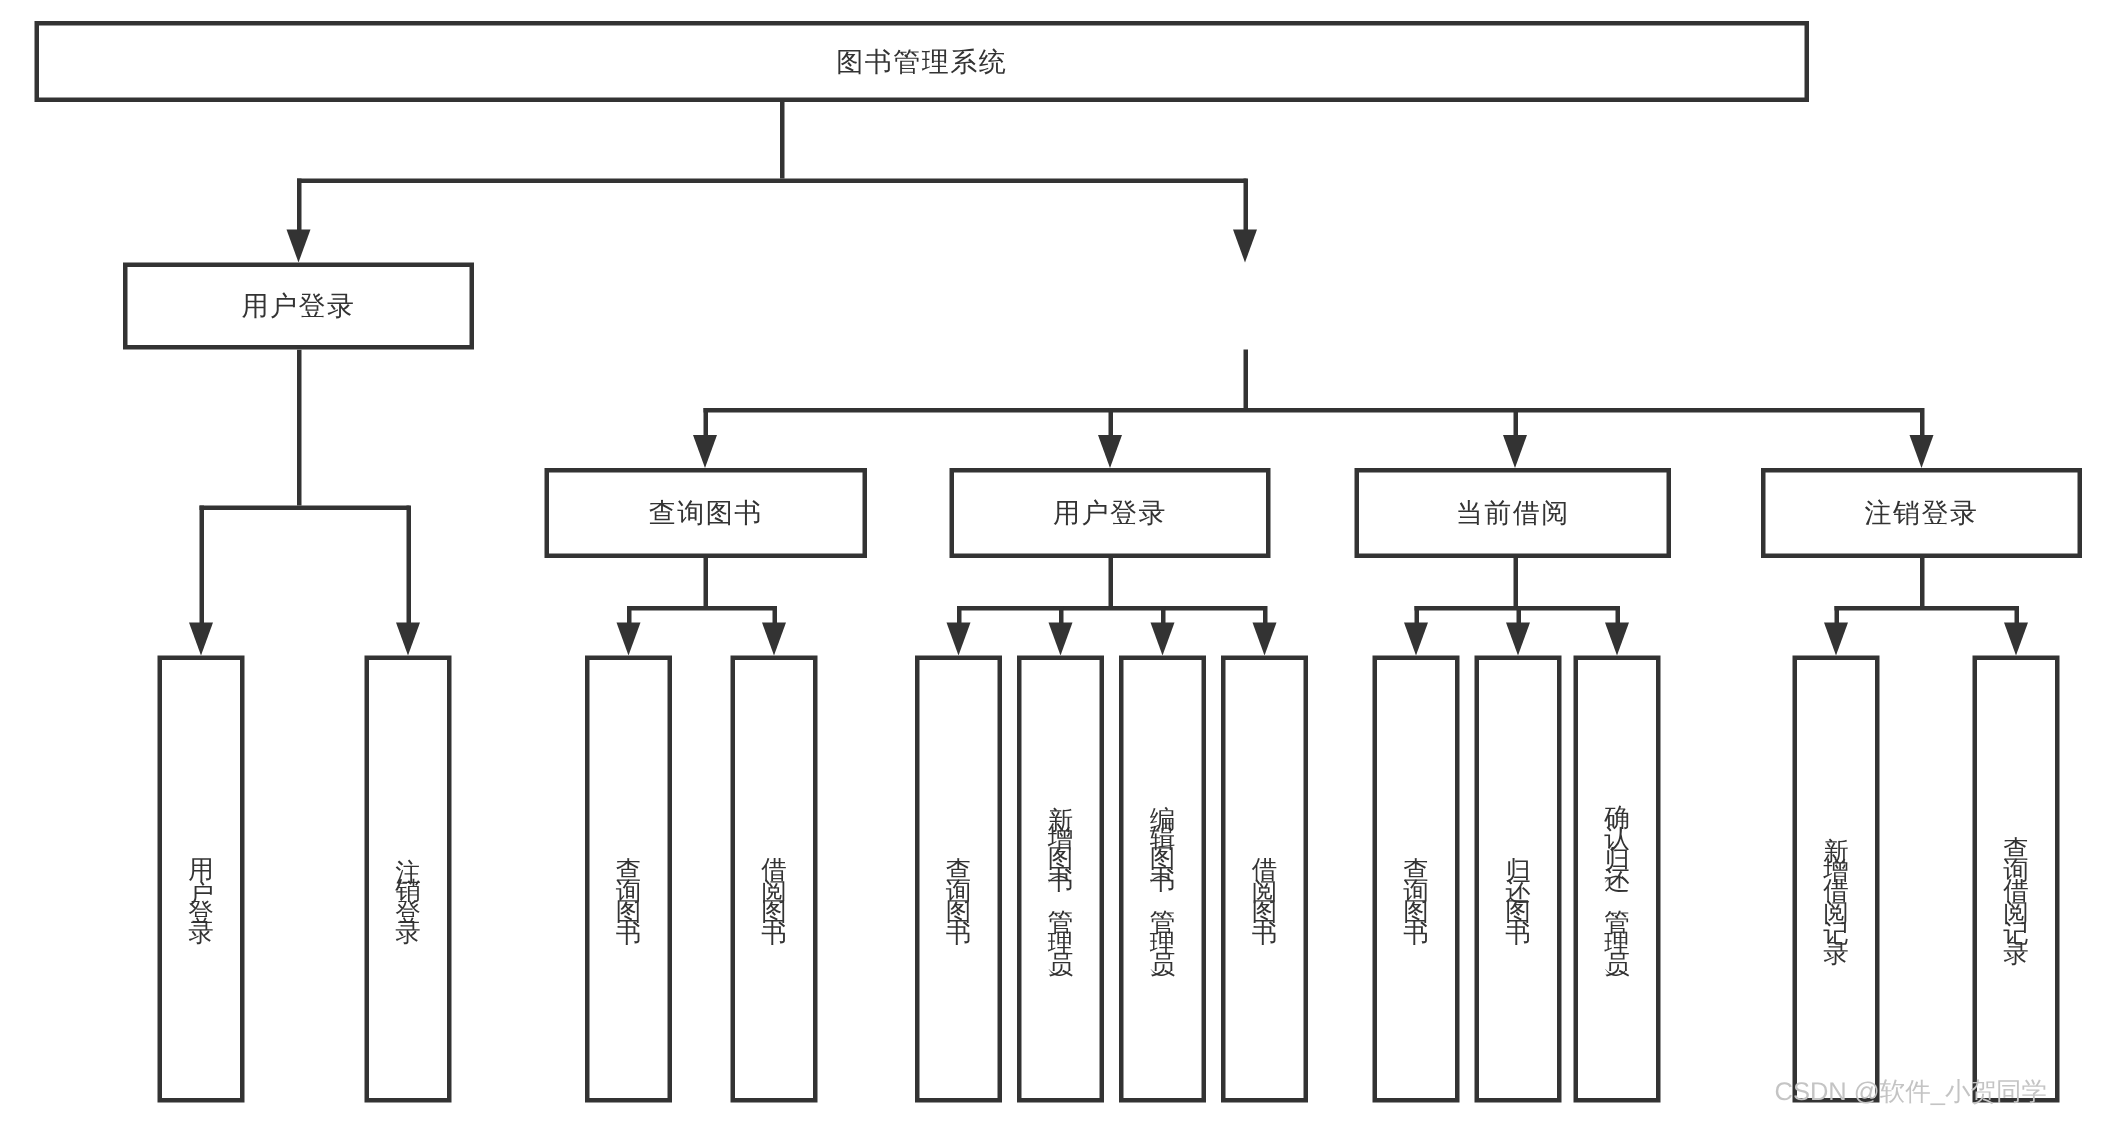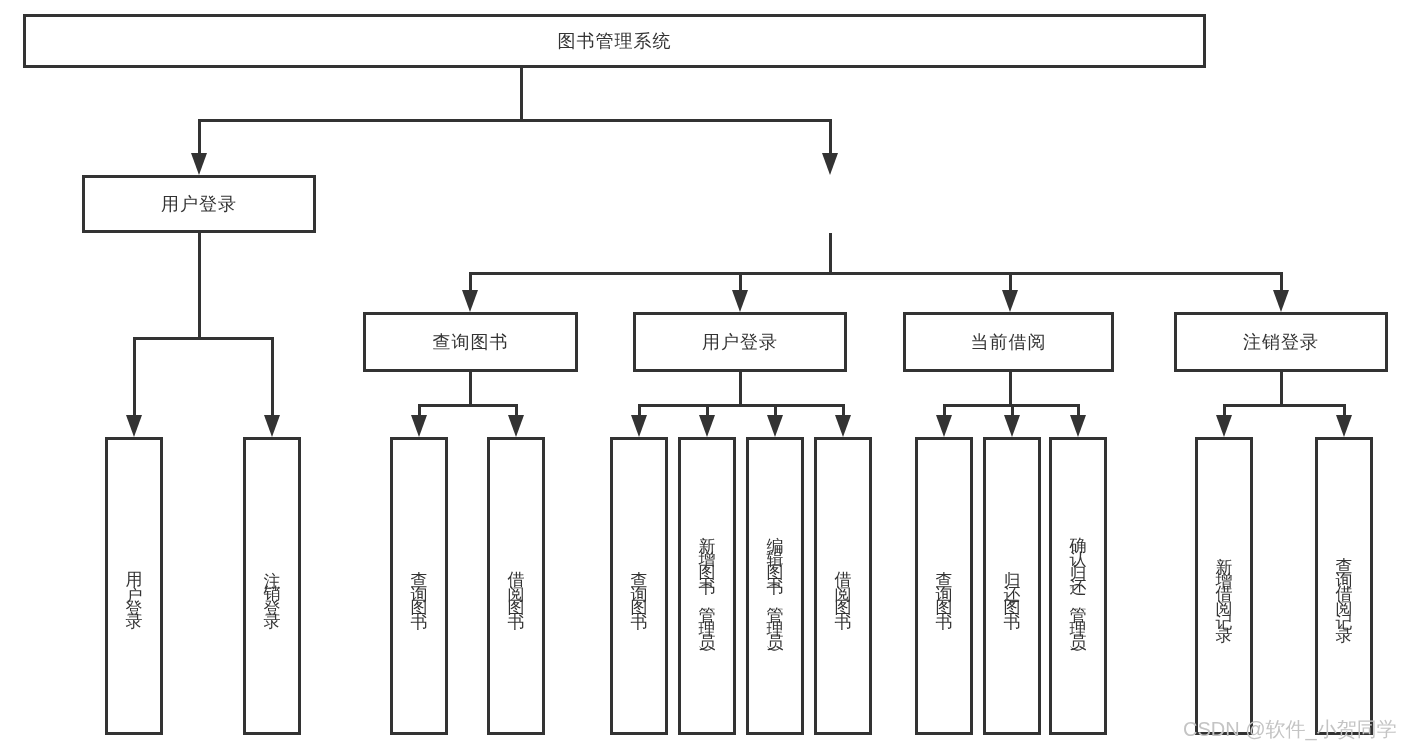--- a/index.html
+++ b/index.html
@@ -45,21 +45,21 @@
     width: 0; height: 0;
     border-left: 8px solid transparent;
     border-right: 8px solid transparent;
     border-top: 22px solid var(--line);
     z-index: 1;
   }
   .watermark {
     position: absolute;
     left: 1183px;
     top: 716px;
-    font-size: 20px;
+    font-size: 17px;
     color: var(--wm);
     z-index: 5;
     white-space: nowrap;
   }
 </style>
 </head>
 <body>
 
 <div id="canvas">
 

